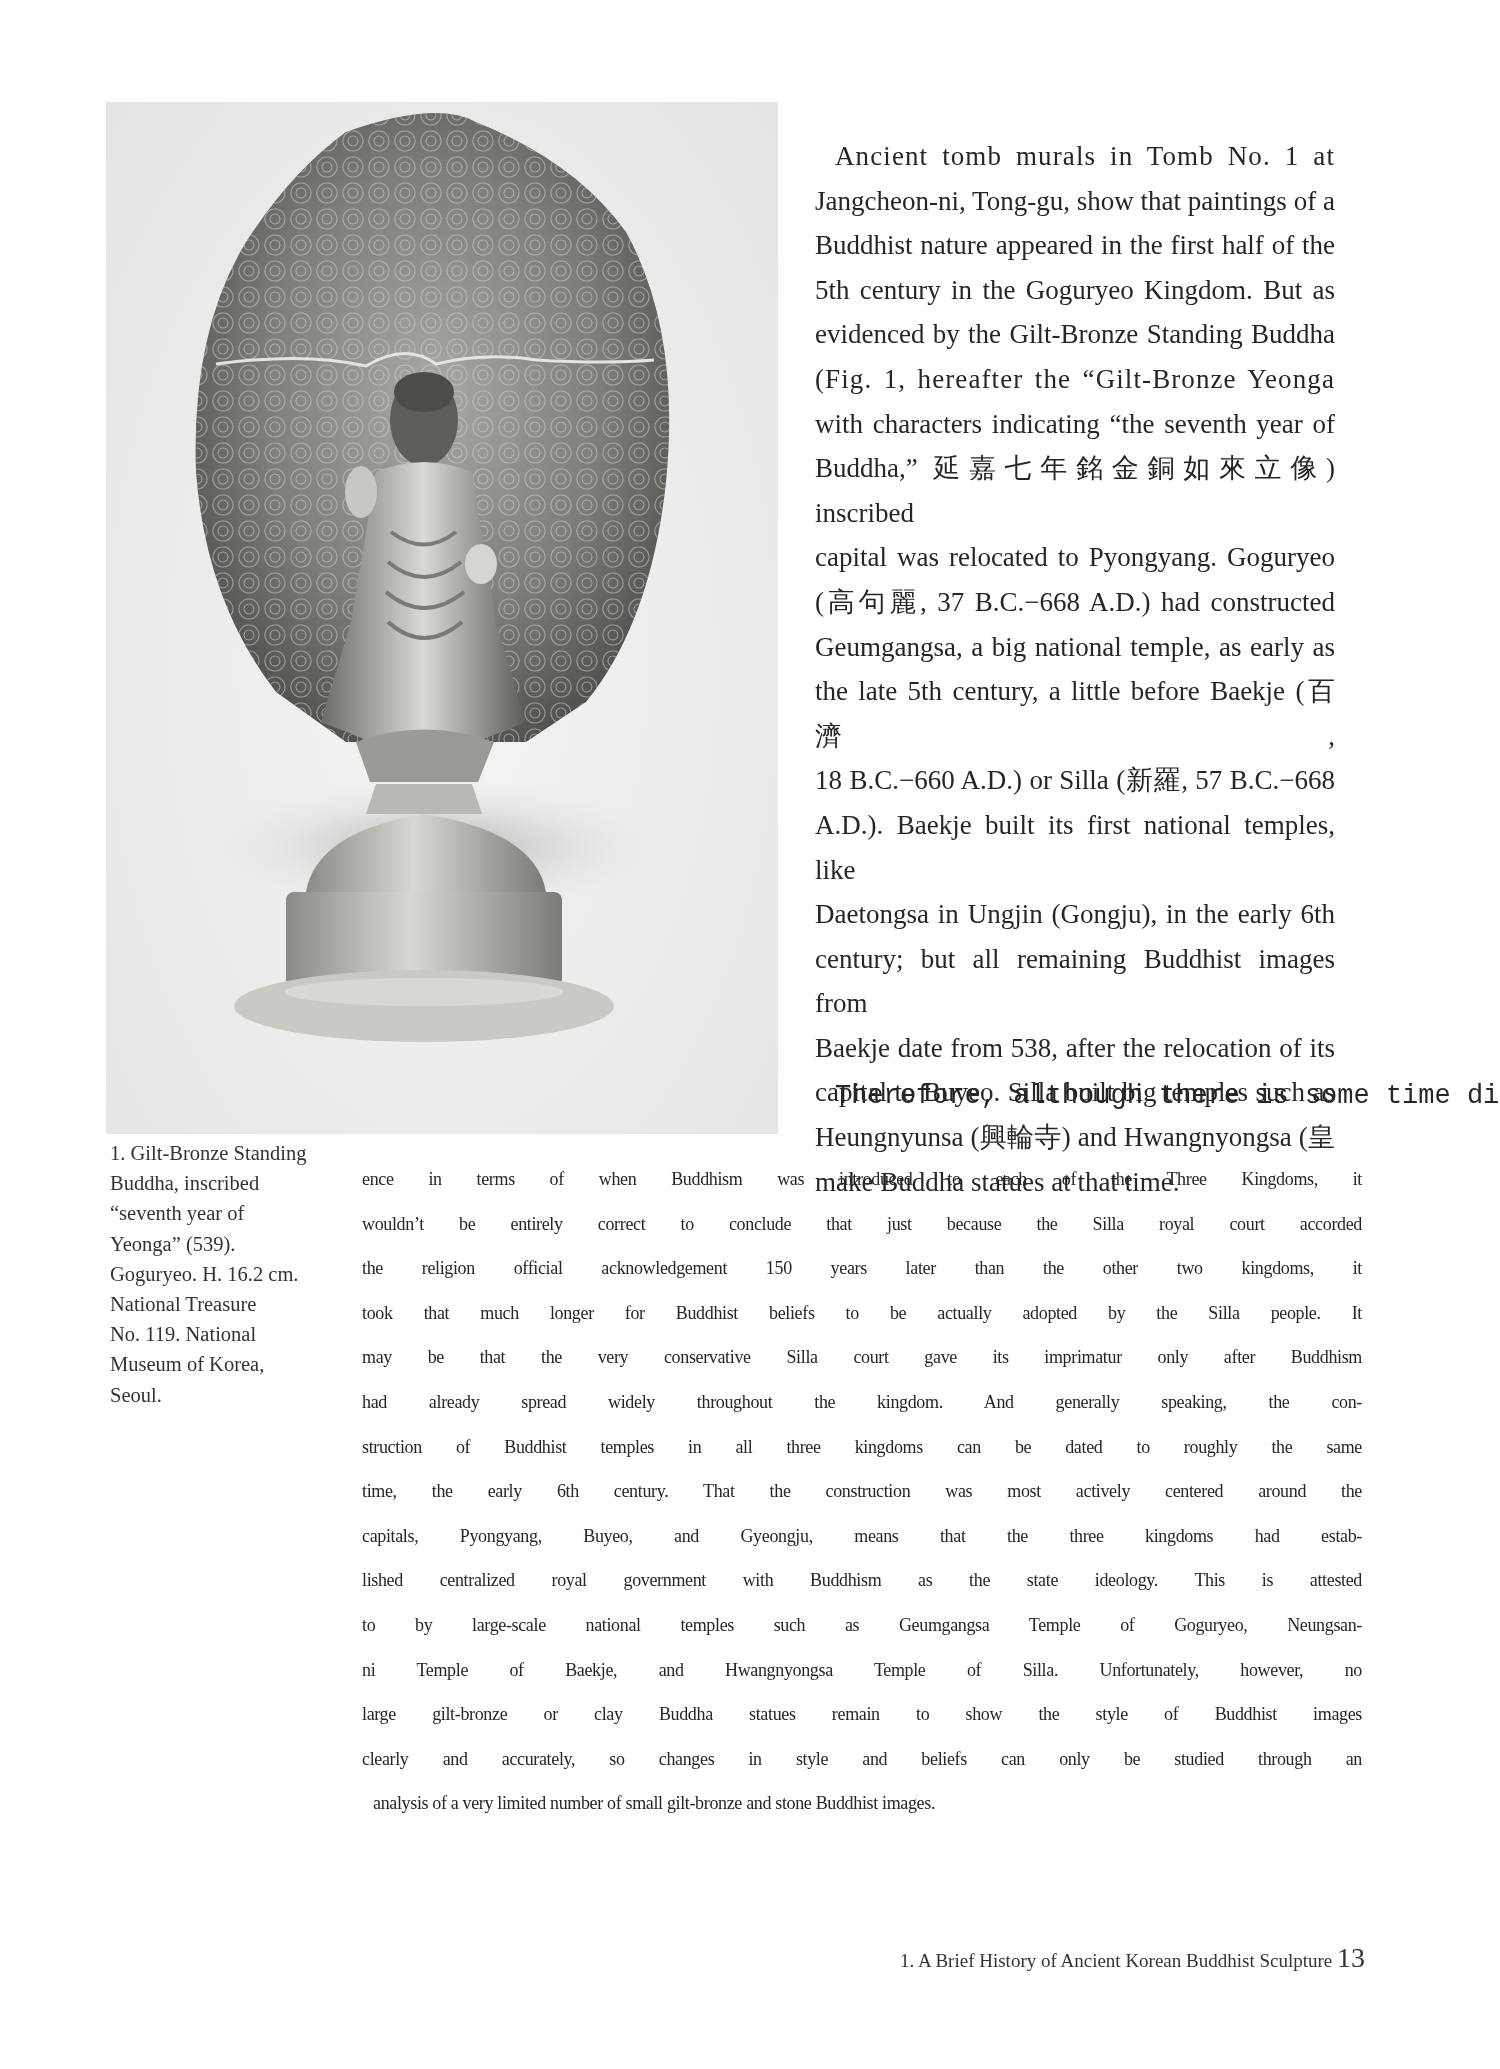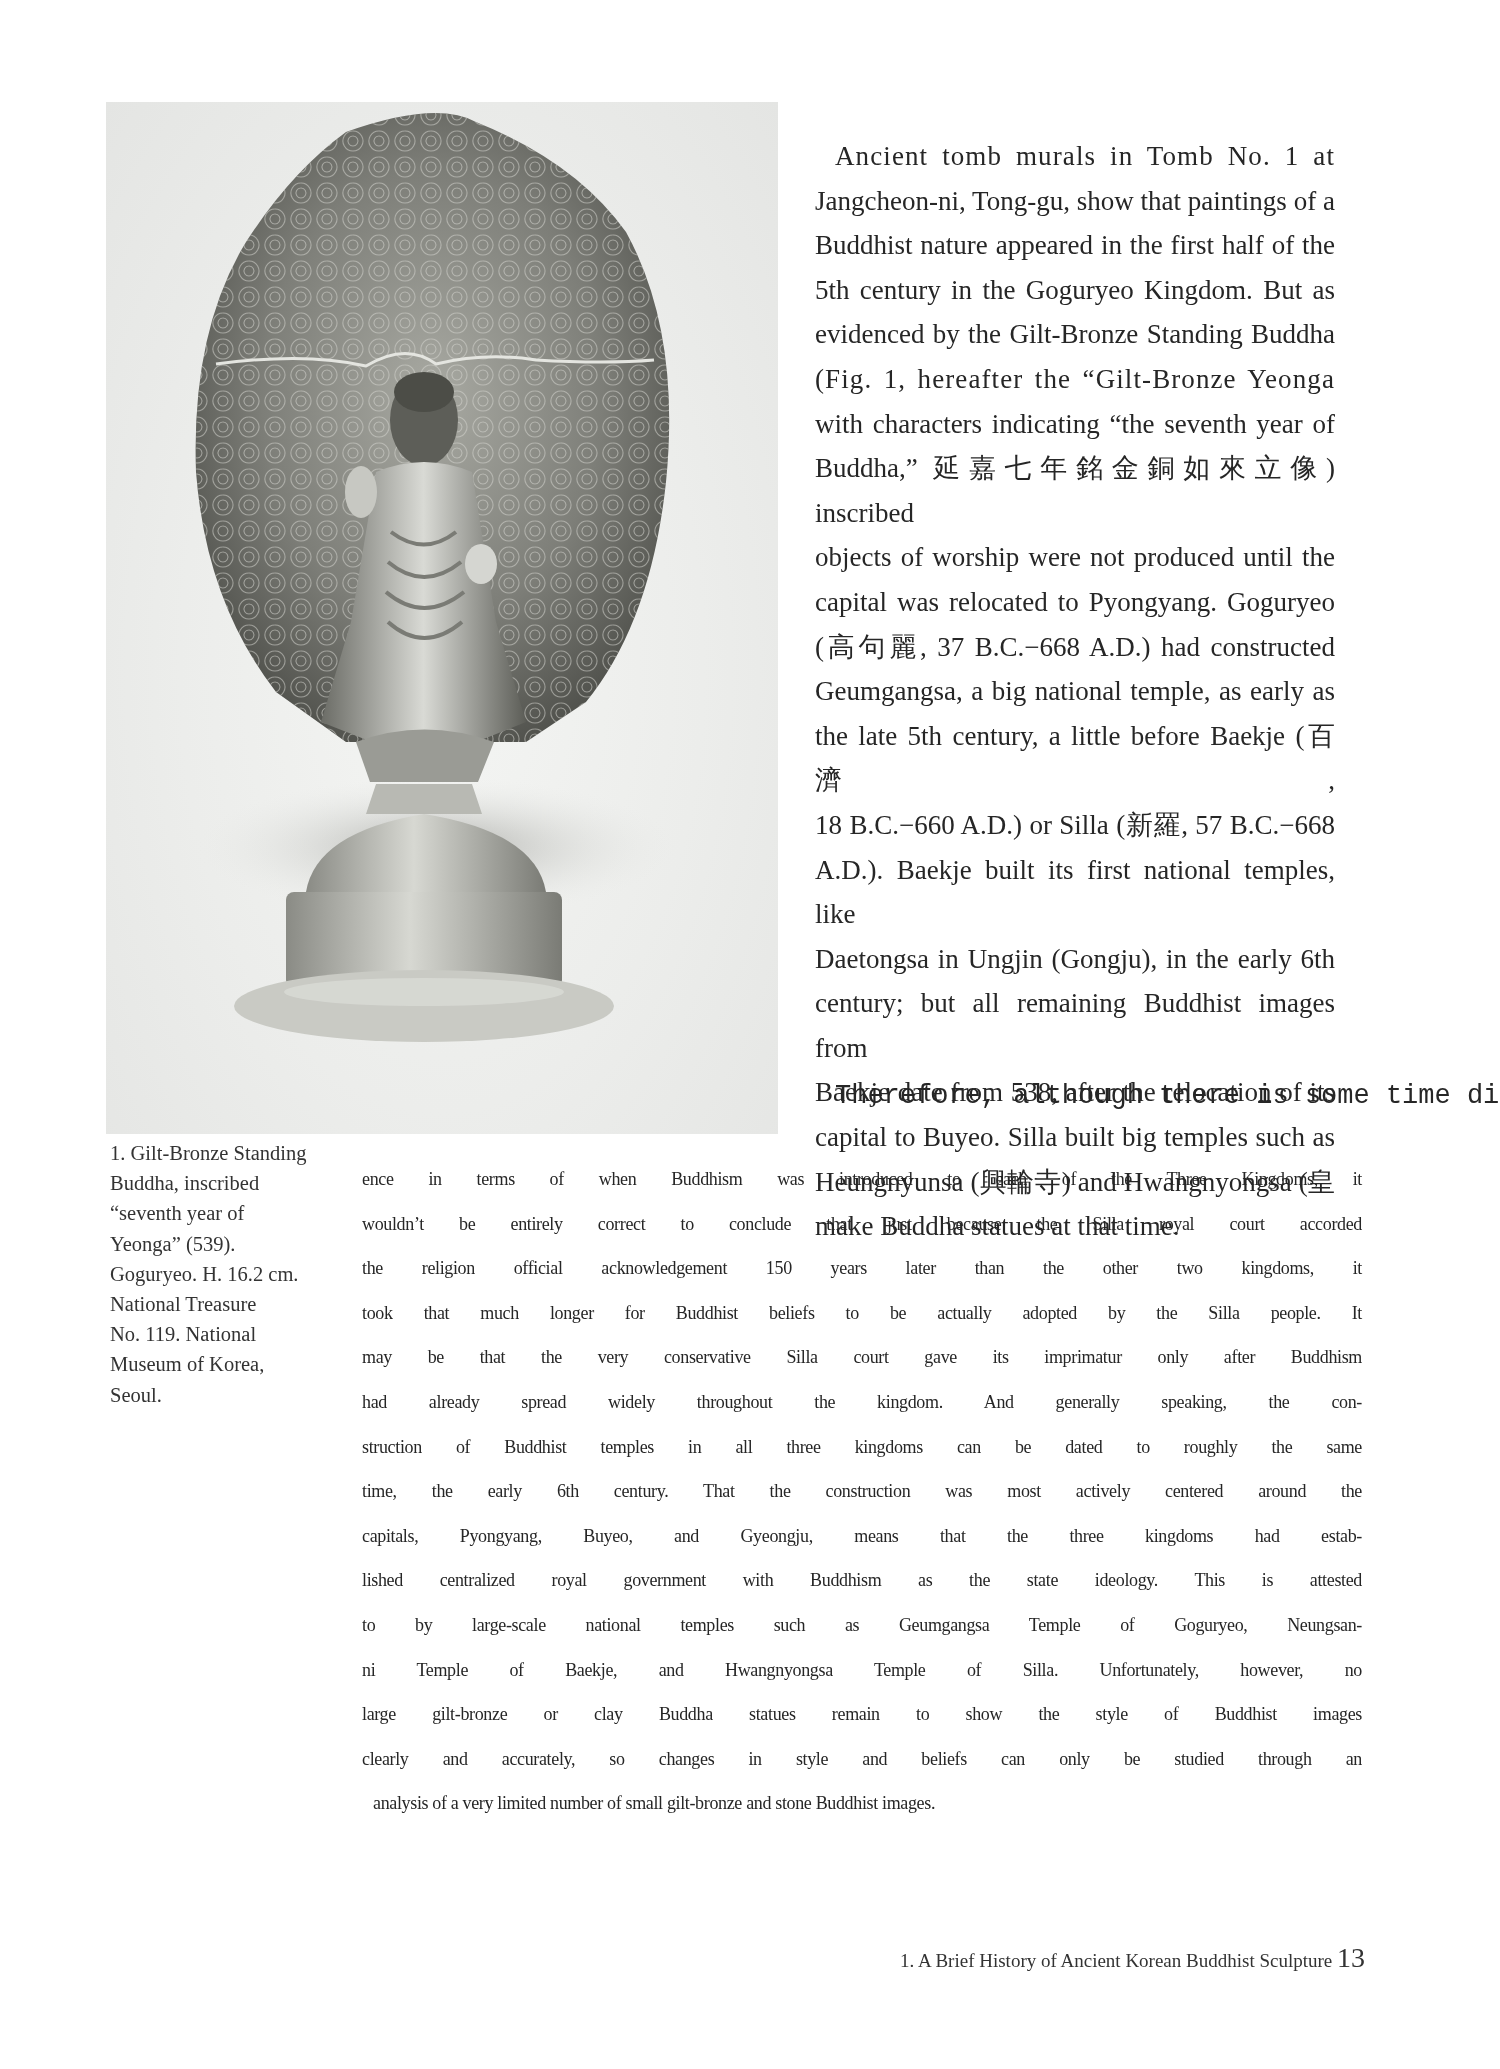--- a/index.html
+++ b/index.html
@@ -85,21 +85,20 @@
 
 <div class="col-text">
   <p class="indent wide" style="text-align-last: justify; margin-top: 42px;">Ancient tomb murals in Tomb No. 1 at</p>
   <p style="text-align-last: justify;">Jangcheon-ni, Tong-gu, show that paintings of a</p>
   <p style="text-align-last: justify;">Buddhist nature appeared in the first half of the</p>
   <p style="text-align-last: justify;">5th century in the Goguryeo Kingdom.  But as</p>
   <p style="text-align-last: justify;">evidenced by the Gilt-Bronze Standing Buddha</p>
   <p class="wide" style="text-align-last: justify;">(Fig. 1, hereafter the “Gilt-Bronze Yeonga</p>
   <p style="text-align-last: justify;">with characters indicating “the seventh year of</p>
   <p style="text-align-last: justify;">Buddha,” 延嘉七年銘金銅如來立像) inscribed</p>
-  <p style="text-align-last: justify;">objects of worship were not produced until the</p>
   <p style="text-align-last: justify;">capital was relocated to Pyongyang. Goguryeo</p>
   <p style="text-align-last: justify;">(高句麗,  37 B.C.−668 A.D.) had constructed</p>
   <p style="text-align-last: justify;">Geumgangsa, a big national temple, as early as</p>
   <p style="text-align-last: justify;">the late 5th century, a little before Baekje (百濟,</p>
   <p style="text-align-last: justify;">18 B.C.−660 A.D.) or Silla (新羅,  57 B.C.−668</p>
   <p style="text-align-last: justify;">A.D.). Baekje built its first national temples, like</p>
   <p style="text-align-last: justify;">Daetongsa in Ungjin (Gongju), in the early 6th</p>
   <p style="text-align-last: justify;">century; but all remaining Buddhist images from</p>
   <p style="text-align-last: justify;">Baekje date from 538, after the relocation of its</p>
   <p style="text-align-last: justify;">capital to Buyeo. Silla built big temples such as</p>

